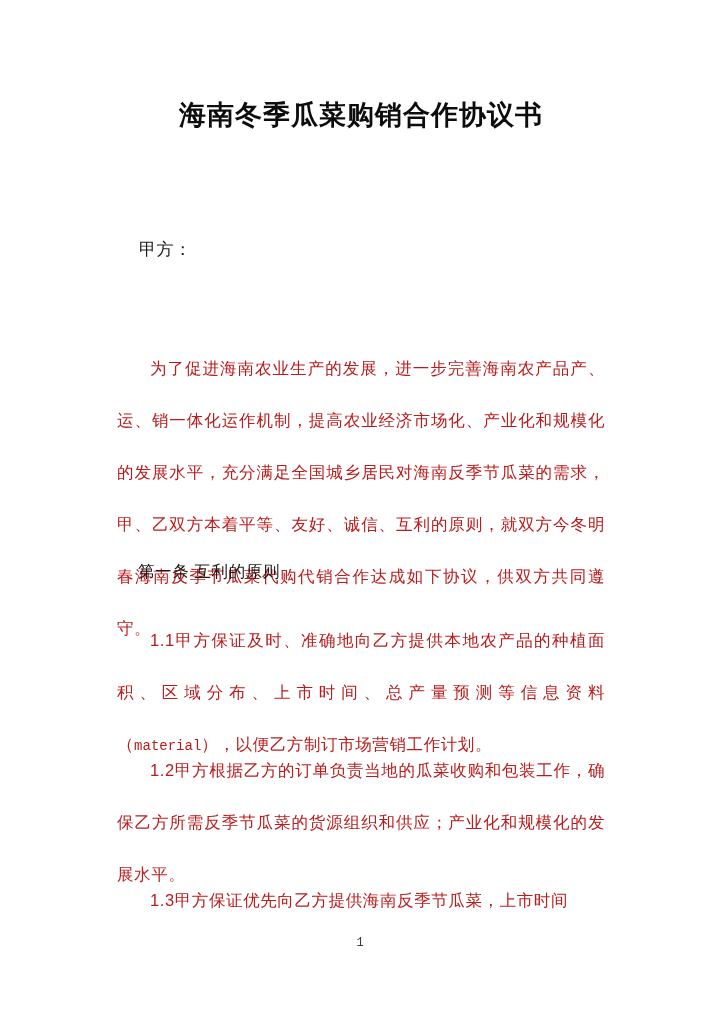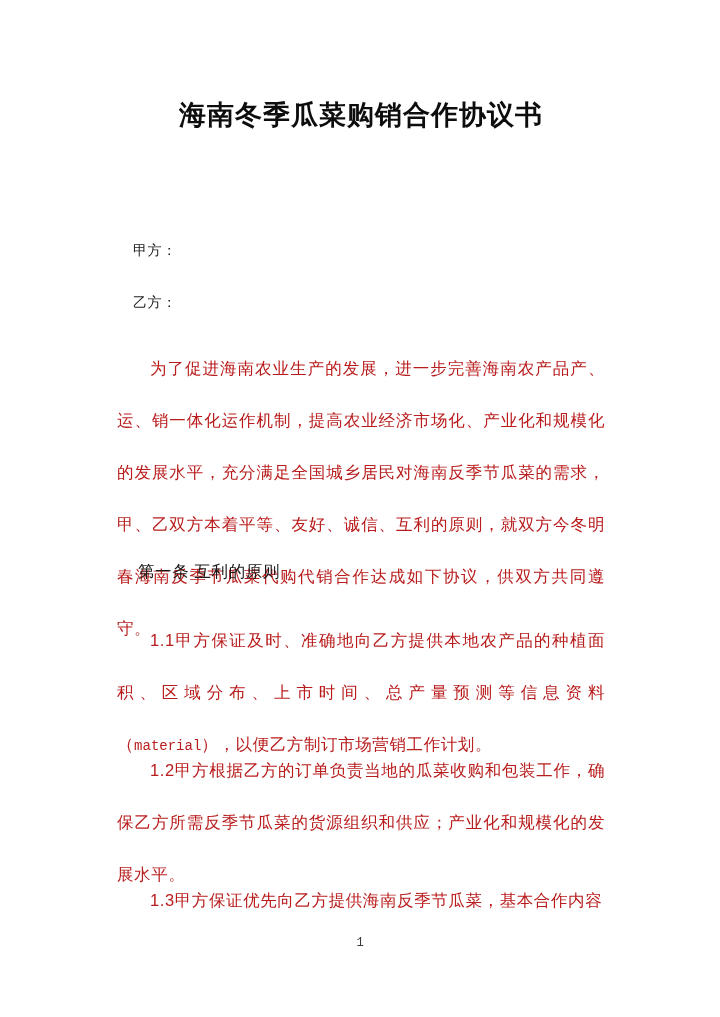--- a/index.html
+++ b/index.html
@@ -54,21 +54,21 @@
   .indent {
     text-indent: 2em;
   }
   .party-block {
     position: absolute;
     left: 0;
     top: 224px;
     width: 512px;
   }
   .party-line {
-    font-size: 14px;
+    font-size: 17px;
     line-height: 52px;
     letter-spacing: 0.6px;
     text-indent: 2em;
     color: #1a1a1a;
     margin: 0;
   }
   .preamble {
     position: absolute;
     left: 0;
     top: 330px;
@@ -124,38 +124,37 @@
 <body>
 
 <div class="page">
 
   <div class="content">
 
     <h1 class="doc-title">海南冬季瓜菜购销合作协议书</h1>
 
     <div class="party-block">
       <p class="party-line">甲方：</p>
-      <p class="party-line">乙方：</p>
     </div>
 
     <div class="preamble">
       <p class="para indent">为了促进海南农业生产的发展，进一步完善海南农产品产、运、销一体化运作机制，提高农业经济市场化、产业化和规模化的发展水平，充分满足全国城乡居民对海南反季节瓜菜的需求，甲、乙双方本着平等、友好、诚信、互利的原则，就双方今冬明春海南反季节瓜菜代购代销合作达成如下协议，供双方共同遵守。</p>
     </div>
 
     <p class="section-heading">第一条  互利的原则</p>
 
     <div class="clause-1-1">
       <p class="para indent"><span>1.1甲方保证及时、准确地向乙方提供本地农产品的种植面积、区域分布、上市时间、总产量预测等信息资料（</span><span class="mono">material</span><span>），以便乙方制订市场营销工作计划。</span></p>
     </div>
 
     <div class="clause-1-2">
       <p class="para indent">1.2甲方根据乙方的订单负责当地的瓜菜收购和包装工作，确保乙方所需反季节瓜菜的货源组织和供应；产业化和规模化的发展水平。</p>
     </div>
 
     <div class="clause-1-3">
-      <p class="para indent">1.3甲方保证优先向乙方提供海南反季节瓜菜，基本合作内容</p>
+      <p class="para indent">1.3甲方保证优先向乙方提供海南反季节瓜菜，上市时间</p>
     </div>
 
   </div>
 
   <div class="page-number">1</div>
 
 </div>
 
 </body></html>

